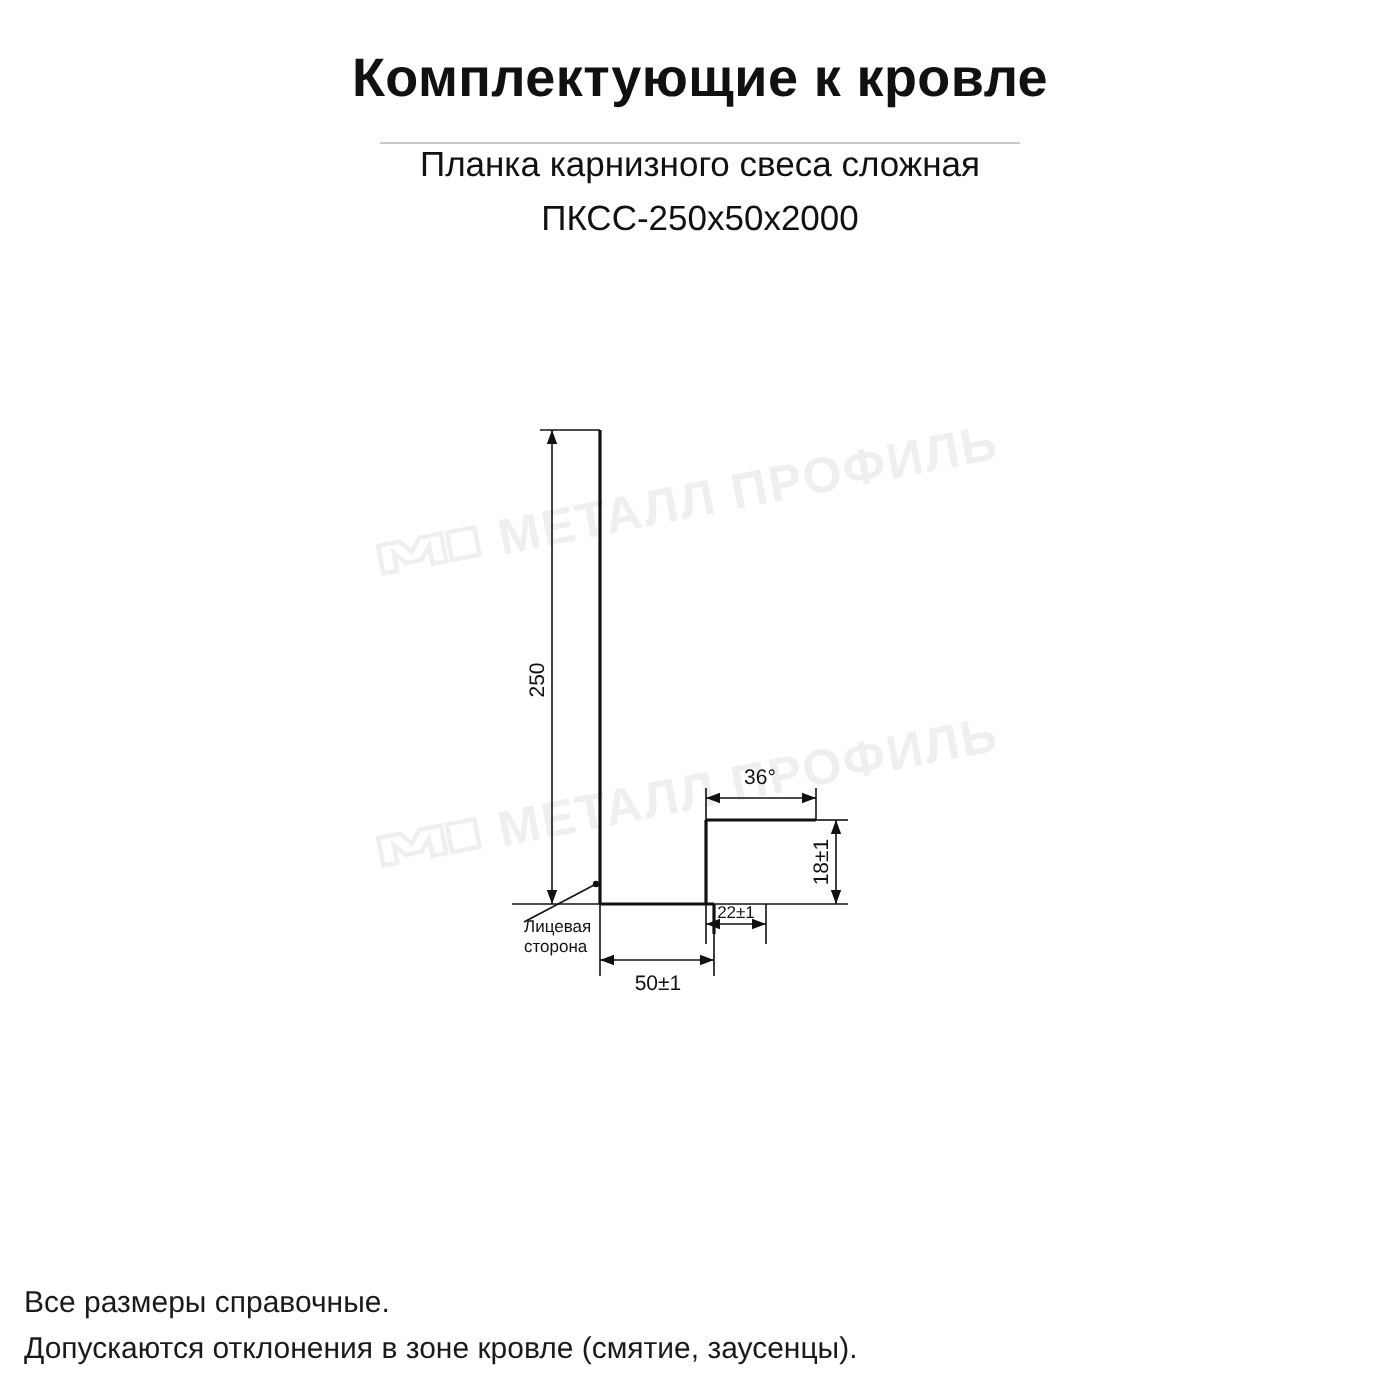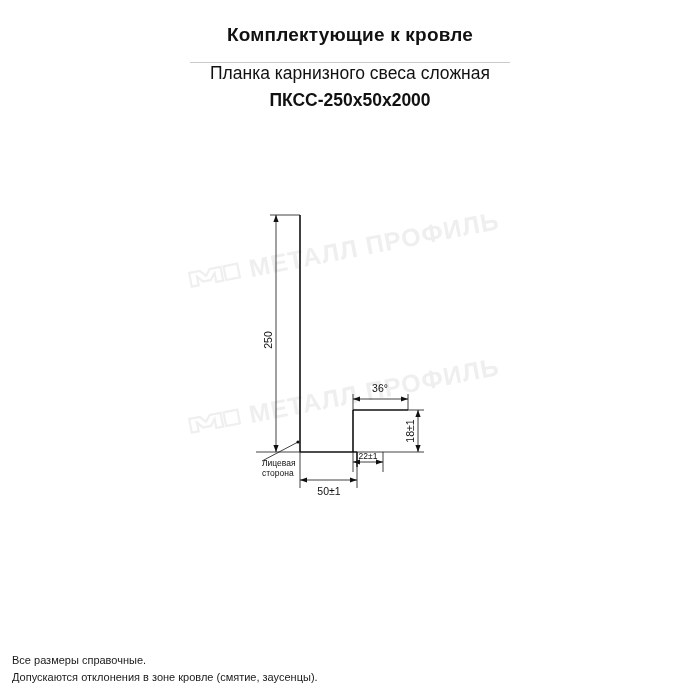--- a/index.html
+++ b/index.html
@@ -22,41 +22,40 @@
 
   
   .header {
     position: absolute;
     left: 0;
     top: 0;
     width: 700px;
     text-align: center;
   }
   .title {
-    font-size: 19px;
+    font-size: 27px;
     font-weight: bold;
     letter-spacing: 0.2px;
     margin-top: 24px;
     color: #111;
   }
   .rule {
     width: 320px;
     height: 1px;
     background: #c9c9c9;
     margin: 16px auto 0 auto;
   }
   .subtitle {
     font-size: 17.5px;
     color: #111;
   }
   .code {
     font-size: 17.5px;
     margin-top: 6px;
     color: #111;
-    font-weight: bold;
   }
 
   
   .drawing {
     position: absolute;
     left: 0;
     top: 180px;
     width: 700px;
     height: 340px;
   }
@@ -82,21 +81,21 @@
     vertical-align: middle;
     margin-right: 8px;
   }
 
   
   .footer {
     position: absolute;
     left: 12px;
     bottom: 14px;
     width: 676px;
-    font-size: 11px;
+    font-size: 15px;
     color: #1a1a1a;
     line-height: 1.55;
   }
 
   .lbl {
     font-family: "Liberation Sans", sans-serif;
     font-size: 10.5px;
     fill: #111;
   }
   .lbl-small {

